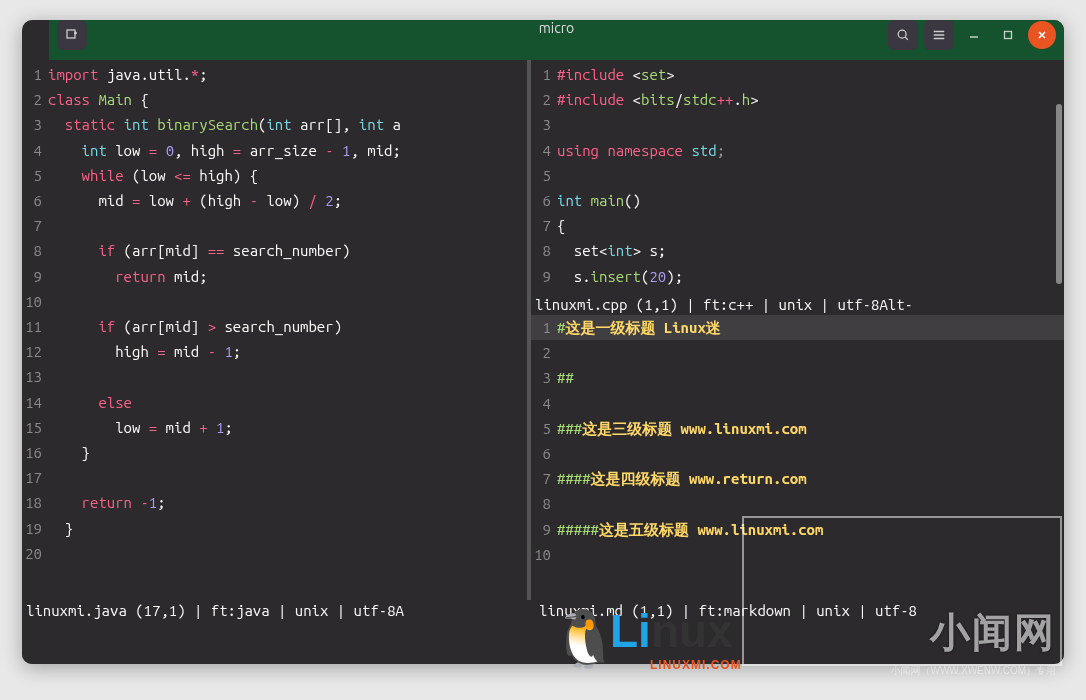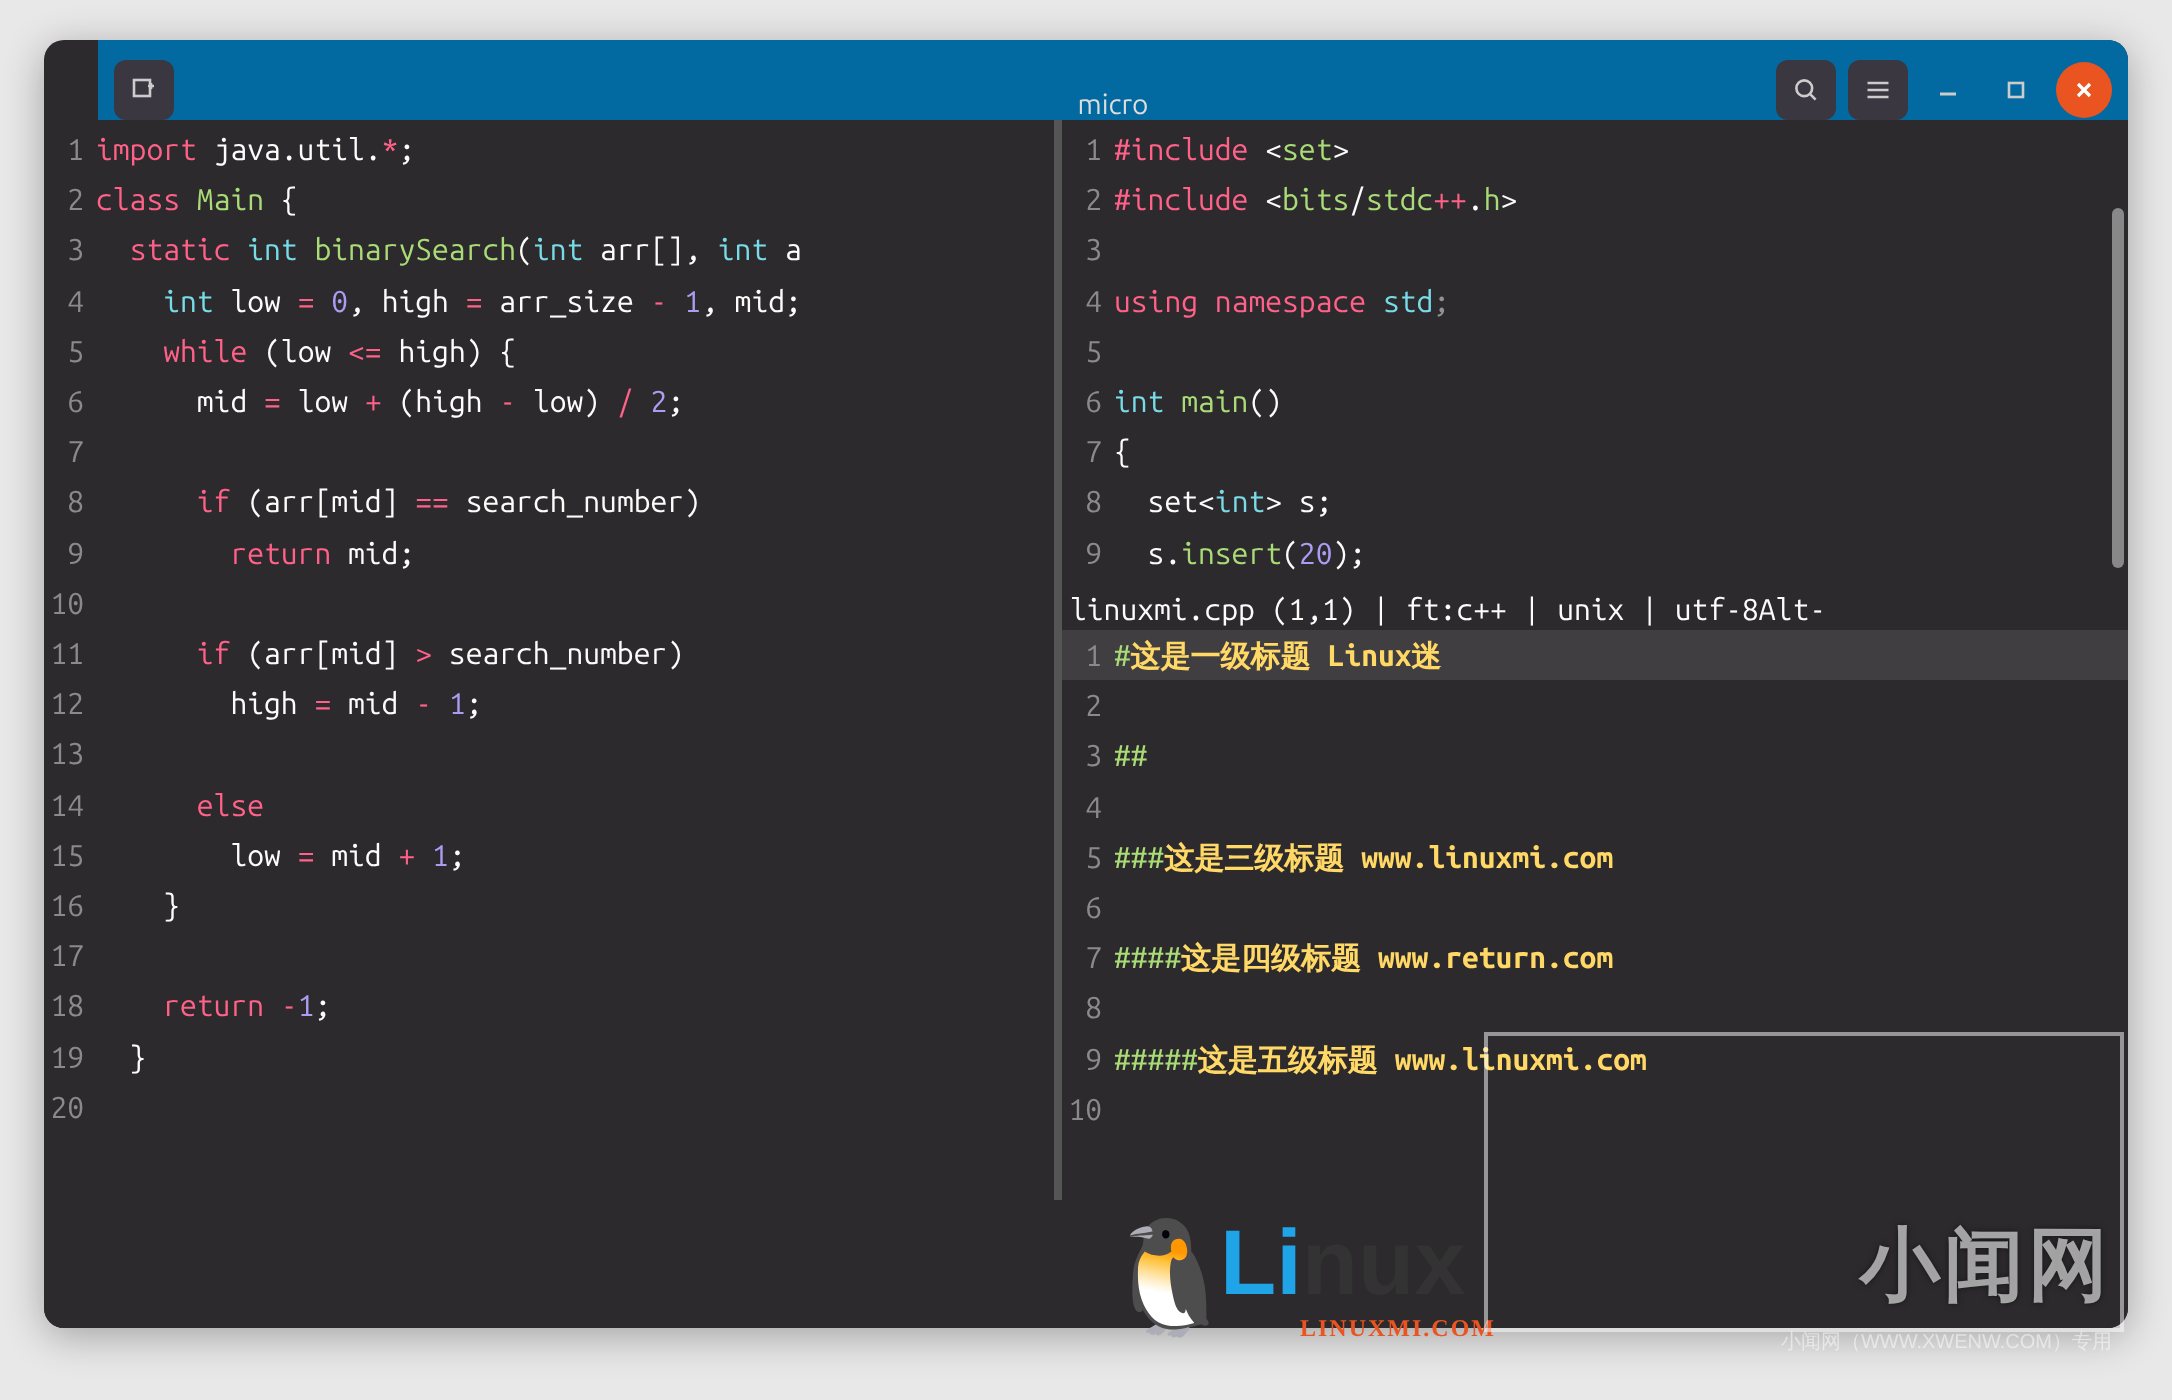--- a/index.html
+++ b/index.html
@@ -17,23 +17,23 @@
   left: 22px;
   width: 1042px;
   height: 644px;
   background: #2d2a2e;
   border-radius: 10px;
   overflow: hidden;
   box-shadow: 0 4px 20px rgba(0,0,0,0.3);
 }
 .titlebar {
   height: 40px;
-  background: #0369a1;
+  background: #14532d;
   display: flex;
-  align-items: flex-end;
+  align-items: flex-start;
   padding: 0 8px;
   position: relative;
   margin-left: 27px;
 }
 .titlebar-left { display: flex; gap: 6px; }
 .tb-btn {
   width: 30px; height: 30px;
   border-radius: 6px;
   display: flex; align-items: center; justify-content: center;
   background: #3a3740;
@@ -92,21 +92,21 @@
 .wm-box {
   position: absolute; right: 24px; bottom: 34px; width: 320px; height: 150px;
   border: 2px solid rgba(255,255,255,0.5); pointer-events: none;
 }
 .wm-small { position: absolute; right: 30px; bottom: 22px; font-size: 10px; color: rgba(255,255,255,0.5); font-family: sans-serif; }
 .penguin {
   position: absolute; left: 550px; bottom: 28px; font-size: 56px;
 }
 .linux-txt { position: absolute; left: 610px; bottom: 42px; font-family: sans-serif; font-weight: 900; font-size: 46px; margin-top: 44px; }
 .linux-txt .l1 { color: #1fa4e8; } .linux-txt .l2 { color: #333; }
-.linuxmi-sub { position: absolute; left: 618px; bottom: 28px; font-size: 12px; color: #e95420; font-family: Liberation Serif, serif; font-weight: bold; letter-spacing: 1px; padding-left: 32px; }
+.linuxmi-sub { position: absolute; left: 618px; bottom: 28px; font-size: 12px; color: #e95420; font-family: Liberation Sans, sans-serif; font-weight: bold; letter-spacing: 1px; padding-left: 32px; }
 svg { display: block; }
 </style>
 </head>
 <body>
 
 <div class="window">
   <div class="titlebar">
     <div class="titlebar-left">
       <div class="tb-btn">
         <svg width="16" height="16" viewBox="0 0 16 16">
@@ -206,20 +206,25 @@
               <span class="gutter">10</span>
               <span class="md-hash"></span>
               <span class="md-h"></span>
             </div>
           </div>
       </div>
     </div>
     <div class="scrollbar-stub"></div>
   </div>
 
+  <div style="display:flex;">
+    <div class="status" style="width:505px;">linuxmi.java (17,1) | ft:java | unix | utf-8A</div>
+    <div class="status" style="width:4px;"></div>
+    <div class="status" style="flex:1;">linuxmi.md (1,1) | ft:markdown | unix | utf-8</div>
+  </div>
   <div class="keyhelp">
     
     
   </div>
 </div>
 
 <div class="penguin">🐧</div>
 <div class="linux-txt"><span class="l1">Li</span><span class="l2">nux</span></div>
 <div class="linuxmi-sub">LINUXMI.COM</div>
 <div class="wm-box"></div>

